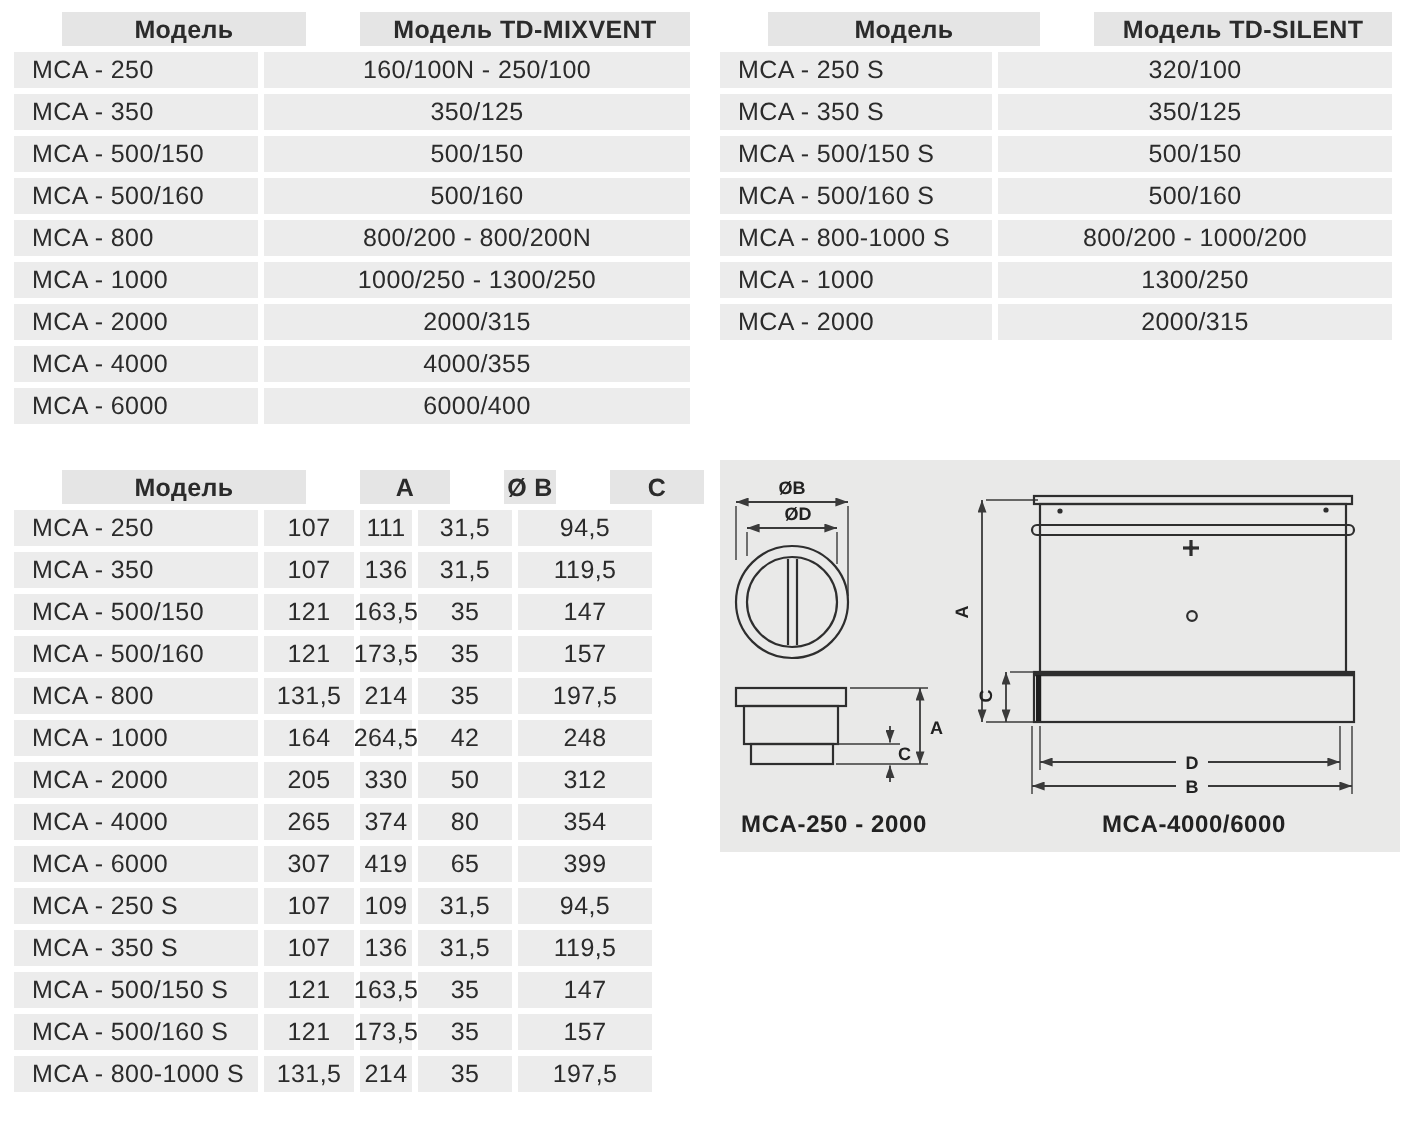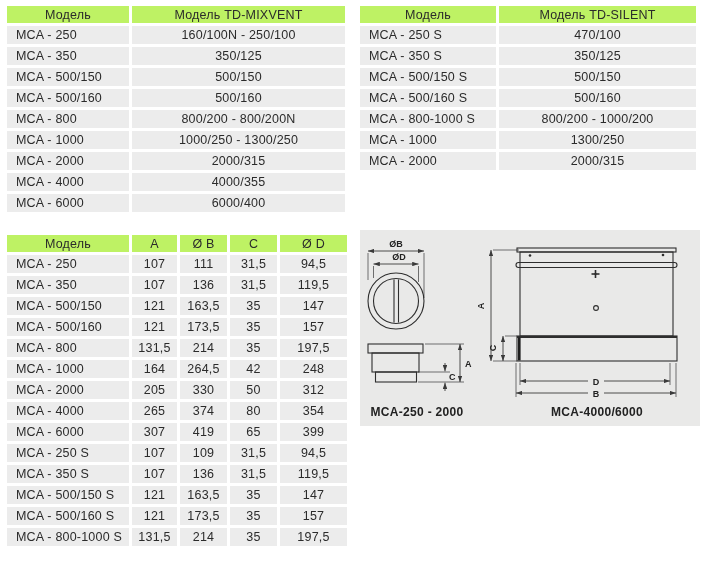--- a/index.html
+++ b/index.html
@@ -9,27 +9,27 @@
   }
   .tbl{position:absolute;}
   #t1{left:7px;top:6px;width:338px;}
   #t2{left:360px;top:6px;width:336px;}
   #t3{left:7px;top:235px;width:329px;}
   .row{display:flex;gap:3px;margin-bottom:3px;}
   .cell{
     height:18px;background:#ececec;display:flex;align-items:center;justify-content:center;
     font-size:12.5px;letter-spacing:.2px;box-sizing:border-box;white-space:nowrap;
   }
-  .head .cell{height:17px;background:#bef264;font-weight:400;}
+  .head .cell{height:17px;background:#e5e5e5;font-weight:700;margin-left:24px;}
   .model{width:122px;flex:none;}
   #t2 .model{width:136px;}
   .cell.left{justify-content:flex-start;padding-left:9px;}
   .val{flex:1;}
   .cA{width:45px;flex:none;}
-  .cB{width:47px;flex:none;}
+  .cB{width:26px;flex:none;}
   .cC{width:47px;flex:none;}
   .cD{width:67px;flex:none;}
   #panel{
     position:absolute;left:360px;top:230px;width:340px;height:196px;background:#e9e9e8;
   }
   #panel svg{display:block;}
   .shape{stroke:#2e2e2e;stroke-width:1.1;fill:none;}
   .dim{stroke:#3a3a3a;stroke-width:.9;fill:none;}
   .ext{stroke:#3a3a3a;stroke-width:.7;fill:none;}
   .lbl{font-family:"Liberation Sans",sans-serif;font-size:9px;font-weight:700;fill:#222222;}
@@ -96,21 +96,21 @@
 
   <div class="tbl" id="t2">
     <div class="row head">
       <div class="cell model">Модель</div>
       <div class="cell val">Модель TD-SILENT</div>
     </div>
     <div>
 
         <div class="row">
           <div class="cell model left">MCA - 250 S</div>
-          <div class="cell val">470/100</div>
+          <div class="cell val">320/100</div>
         </div>
 
         <div class="row">
           <div class="cell model left">MCA - 350 S</div>
           <div class="cell val">350/125</div>
         </div>
 
         <div class="row">
           <div class="cell model left">MCA - 500/150 S</div>
           <div class="cell val">500/150</div>

